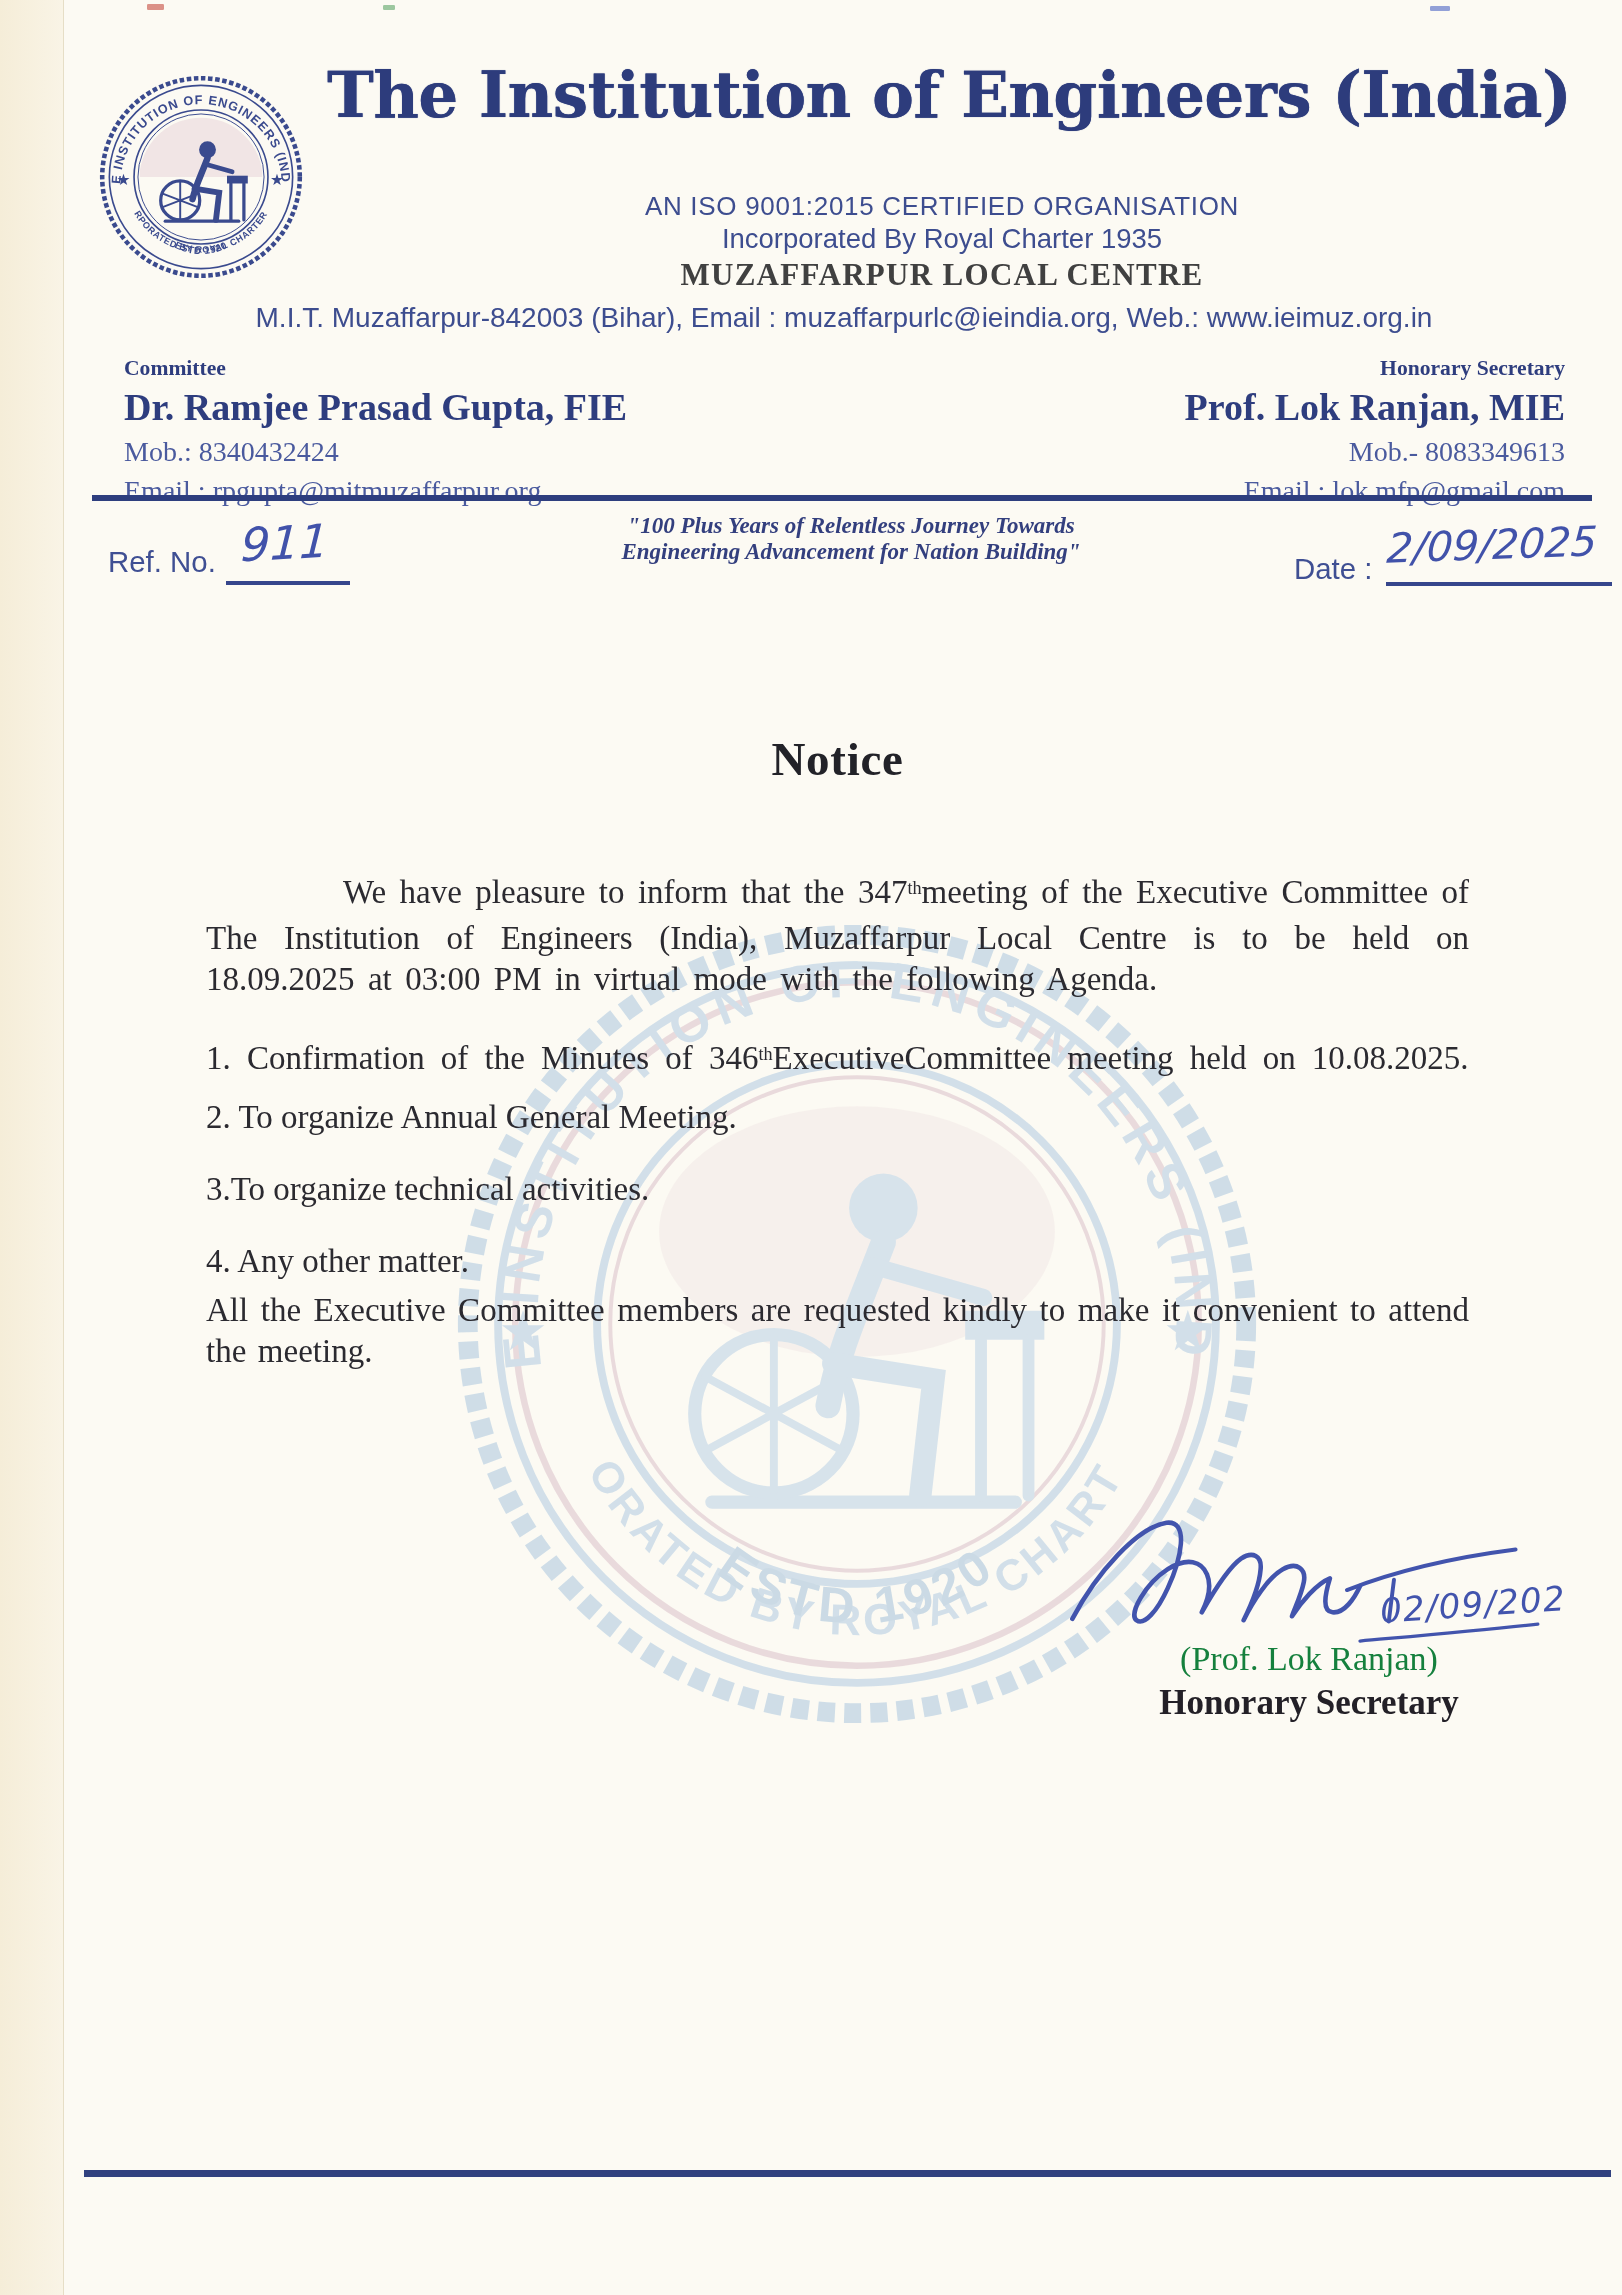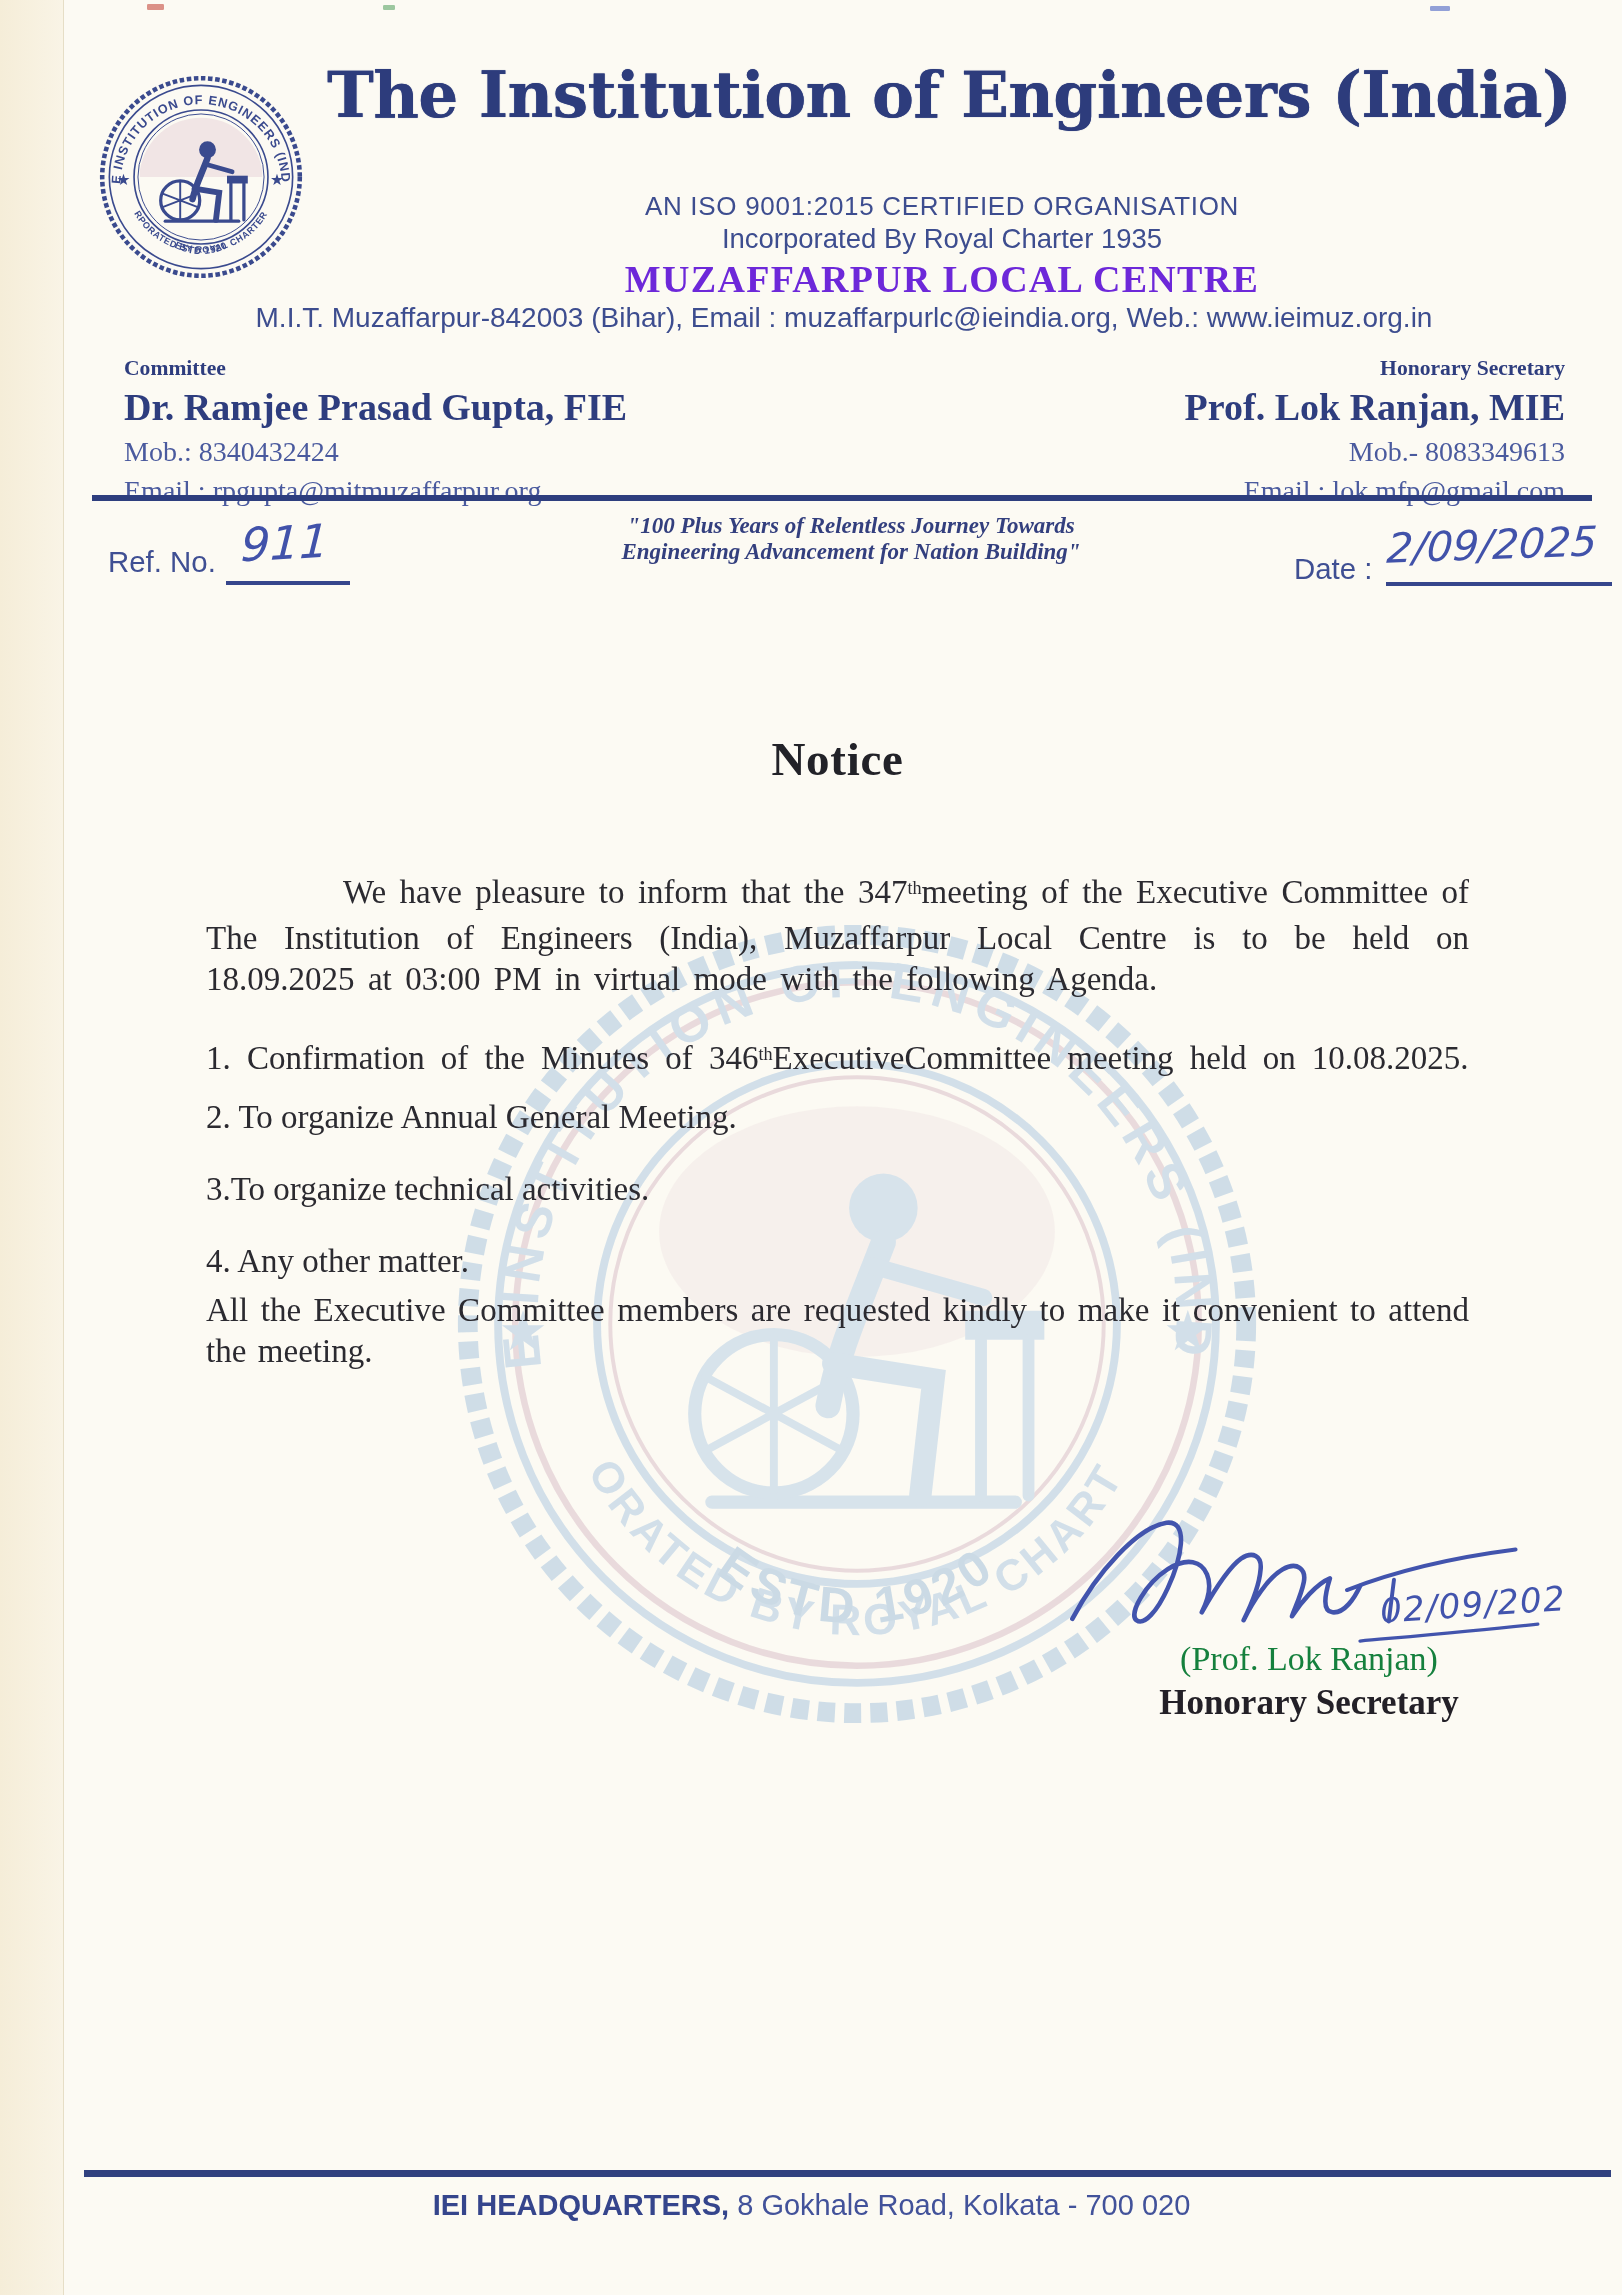--- a/index.html
+++ b/index.html
@@ -12,21 +12,21 @@
   
   .seal-logo{position:absolute;left:97px;top:73px;width:208px;height:208px;}
   .main-title{position:absolute;left:288px;top:58px;width:1322px;text-align:center;
     font-family:"DejaVu Serif",serif;font-weight:bold;font-size:63px;color:#2d3c7c;
     white-space:nowrap;letter-spacing:-0.7px;text-shadow:0 0 0.7px #2d3c7c;}
   .iso-line{position:absolute;left:281px;top:191px;width:1322px;text-align:center;
     font-family:"Liberation Sans","DejaVu Sans",sans-serif;font-size:26px;color:#3d4d8f;letter-spacing:0.7px;}
   .charter-line{position:absolute;left:281px;top:223px;width:1322px;text-align:center;
     font-family:"Liberation Sans","DejaVu Sans",sans-serif;font-size:27.5px;color:#3d4d8f;}
   .centre-line{position:absolute;left:281px;top:257px;width:1322px;text-align:center;
-    font-size:38px;font-weight:bold;color:#6d28d9;letter-spacing:1.3px;}
+    font-size:31px;font-weight:bold;color:#404040;letter-spacing:1.3px;}
   .address-line{position:absolute;left:98px;top:302px;width:1492px;text-align:center;
     font-family:"Liberation Sans","DejaVu Sans",sans-serif;font-size:28px;color:#3d4d8f;white-space:nowrap;}
 
   
   .contact{position:absolute;top:356px;}
   .contact.left{left:124px;text-align:left;}
   .contact.right{right:58px;text-align:right;}
   .contact .role{font-size:21.6px;font-weight:bold;color:#2e3d7e;}
   .contact .name{font-size:38px;font-weight:bold;color:#2e3d7e;margin-top:3.9px;}
   .contact .mob,.contact .email{font-family:Liberation Serif, serif;
@@ -211,15 +211,14 @@
         <path stroke-width="5" d="M468,226 C545,219 650,210 740,200"></path>
         <path stroke-width="6" d="M520,132 L512,196"></path>
       </g>
       <text x="500" y="198" font-family="DejaVu Sans, sans-serif" font-size="52" font-style="italic" fill="#4254ad" letter-spacing="2" transform="rotate(-4 500 198)">02/09/2025</text>
     </svg>
     <div class="sign-name">(Prof. Lok Ranjan)</div>
     <div class="sign-title">Honorary Secretary</div>
   </div>
 
   <div class="footer-rule"></div>
-  <div class="footer-l1"><b>IEI HEADQUARTERS,</b><span> 8 Gokhale Road, Kolkata - 700 020</span></div>
 </div>
 
 
 </body></html>

